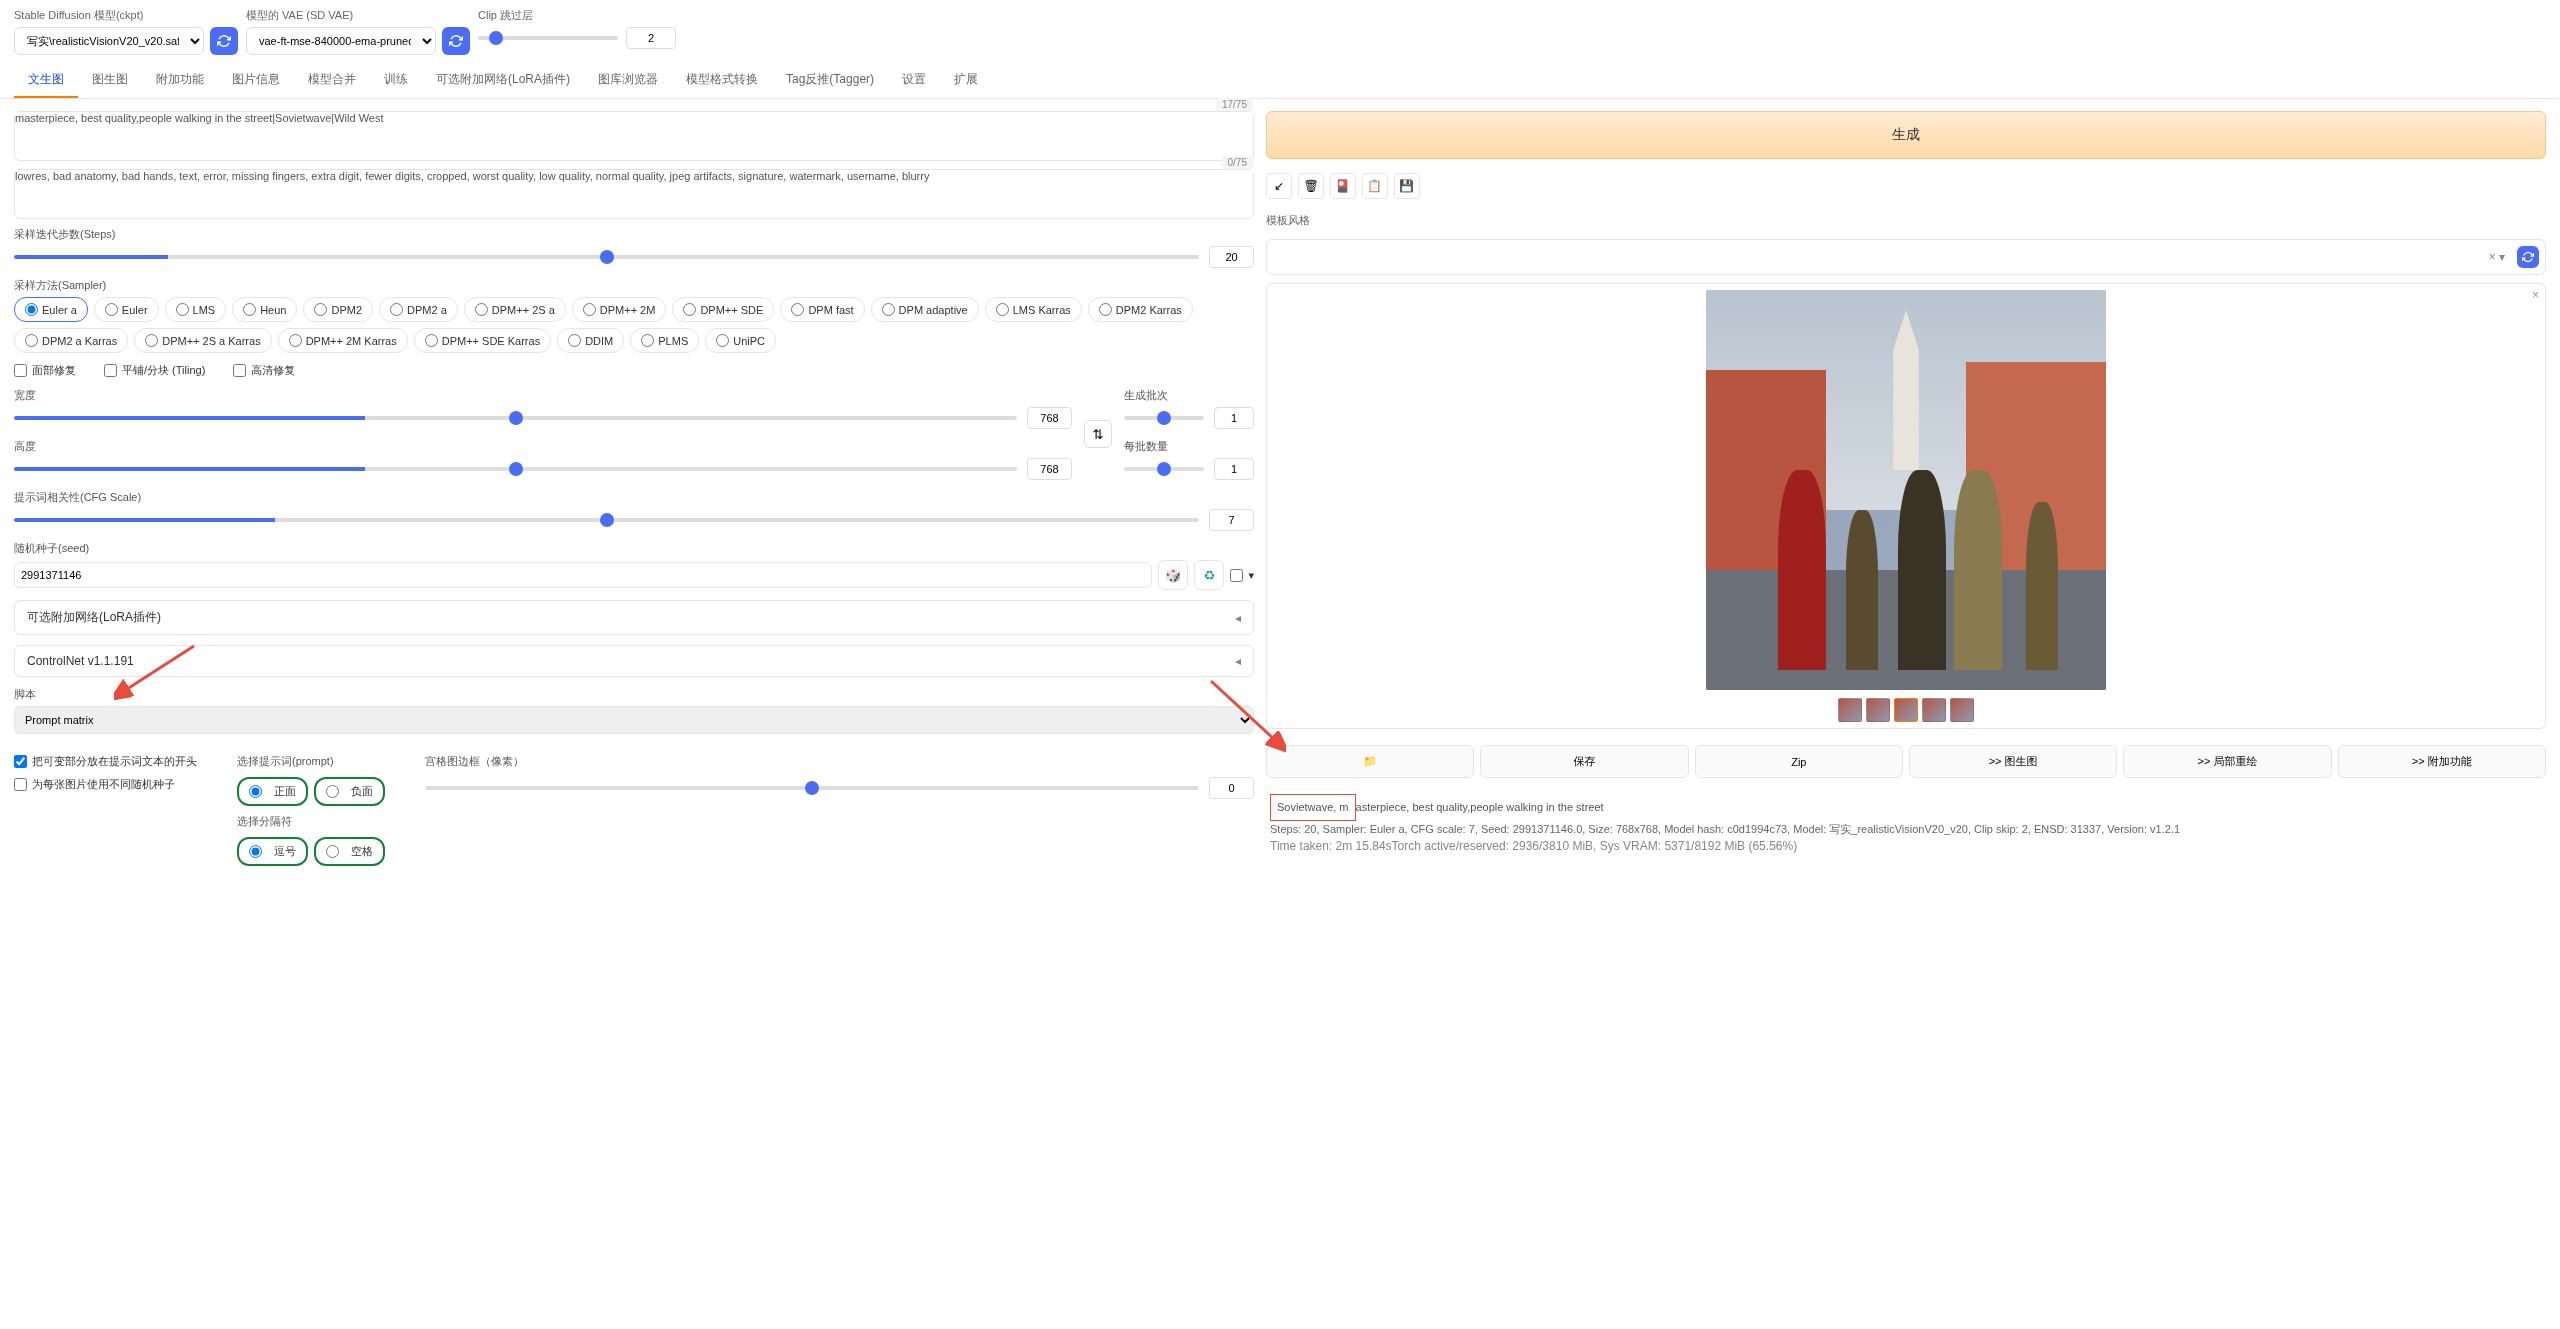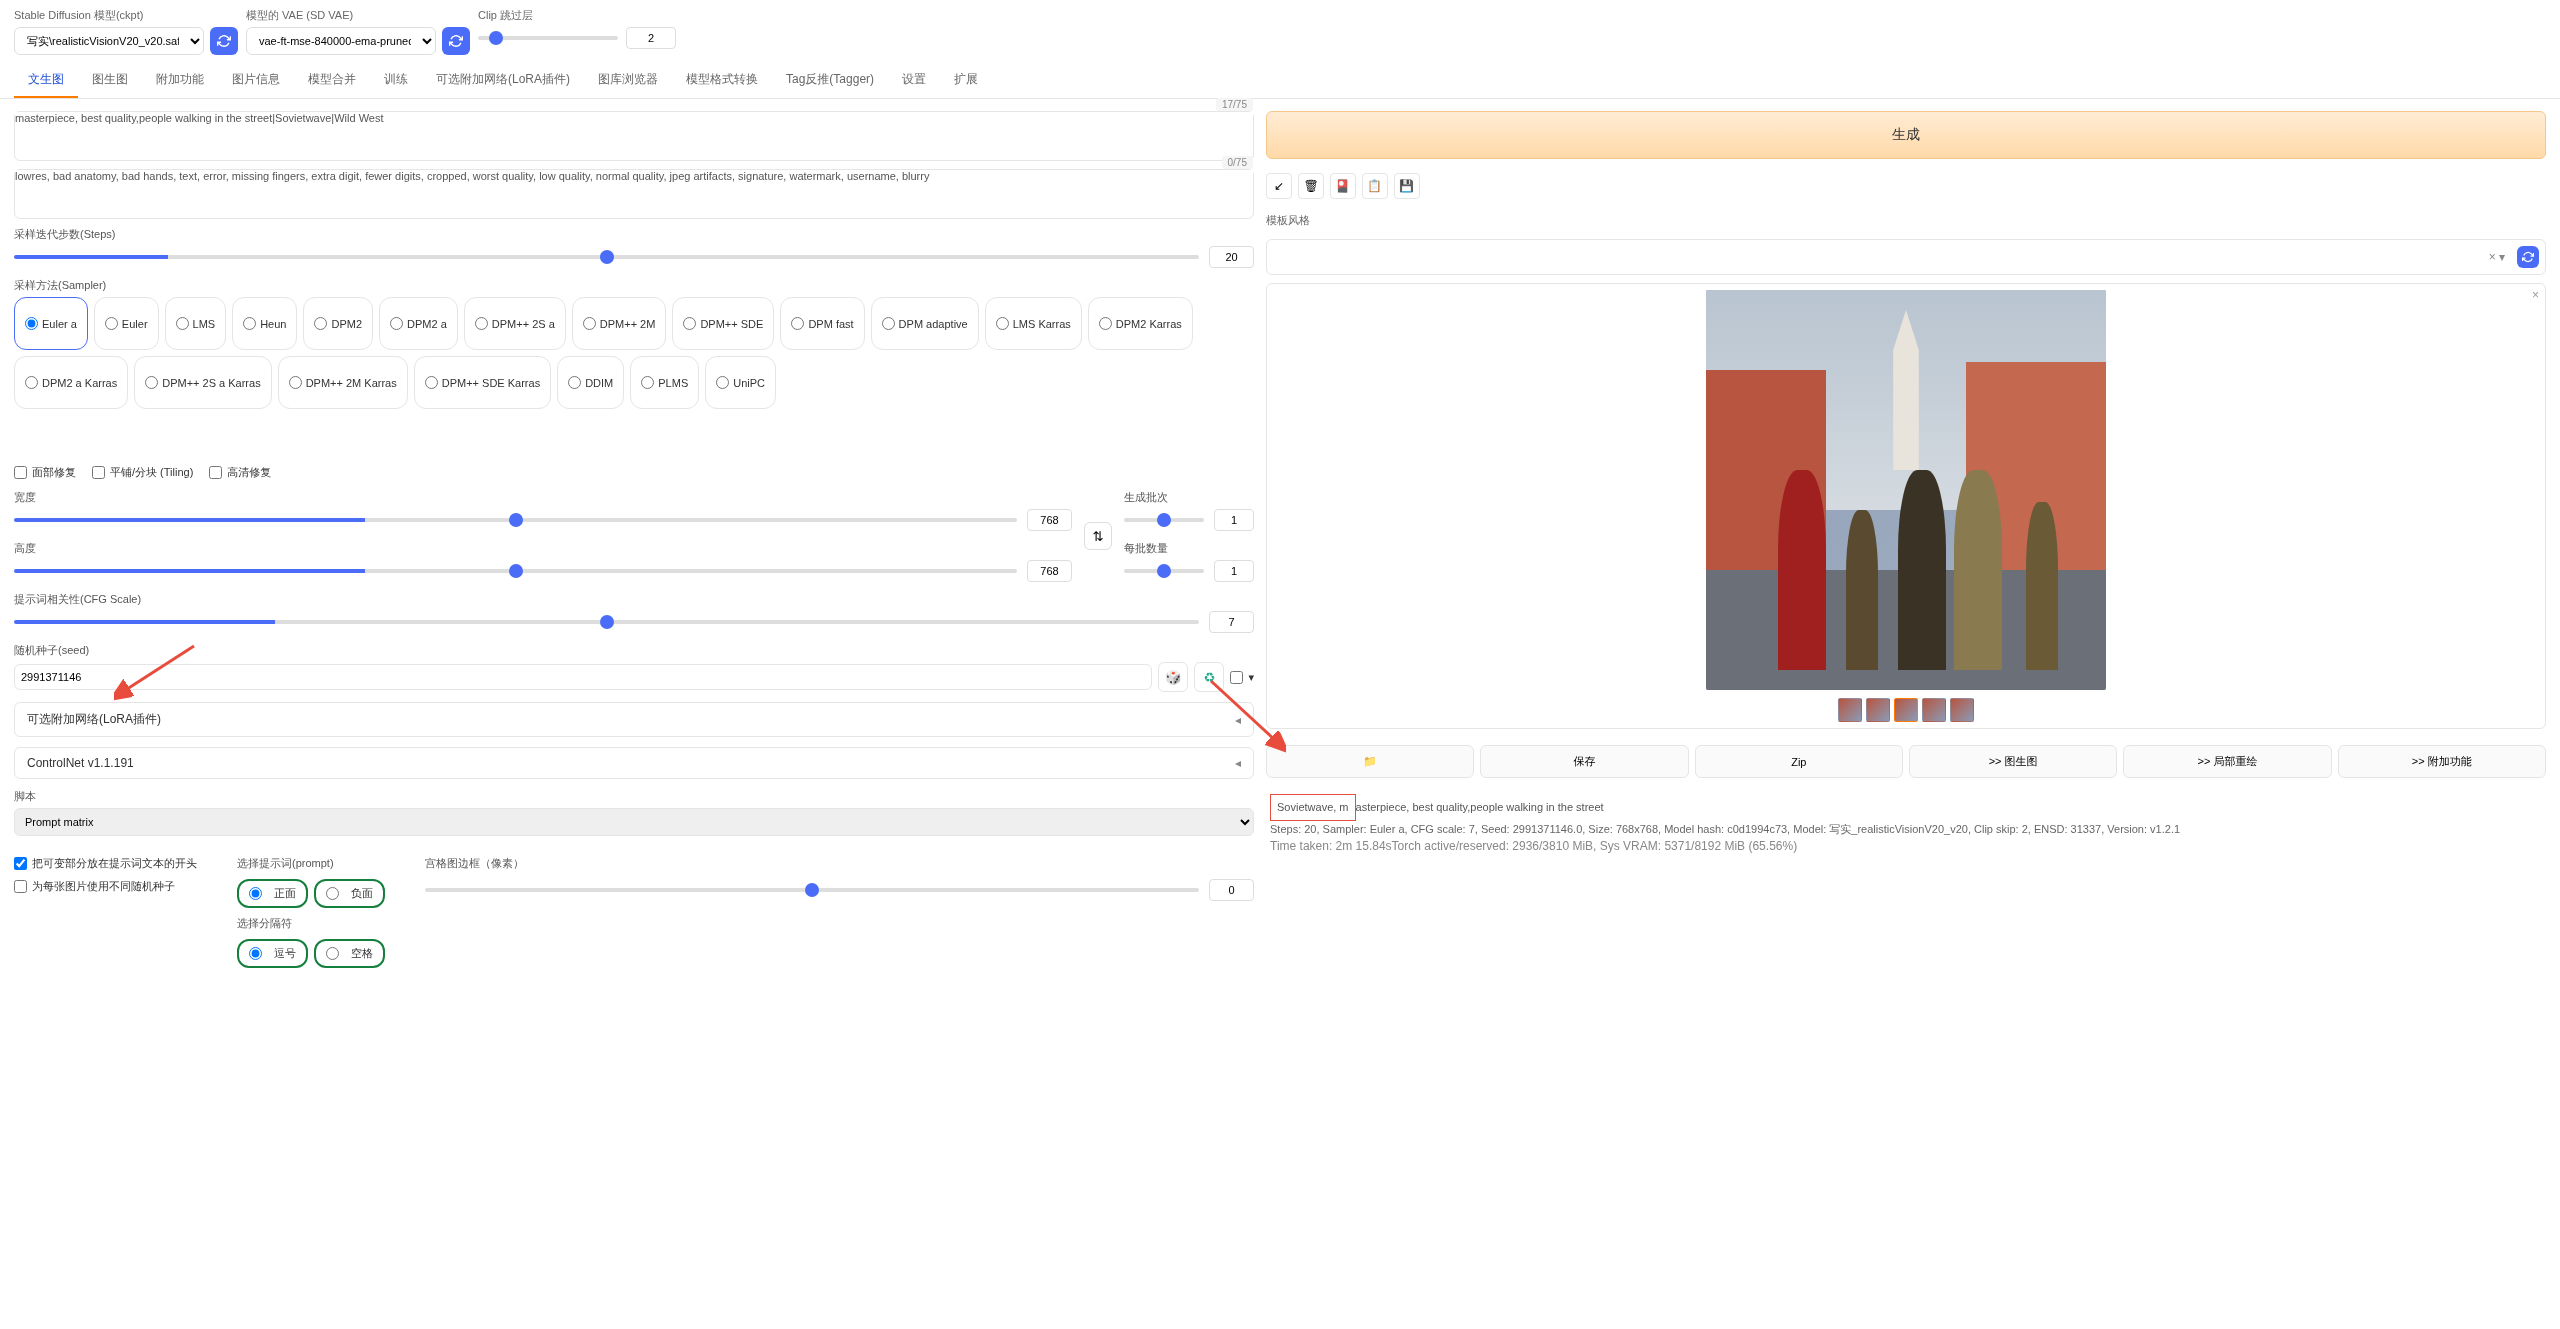--- a/index.html
+++ b/index.html
@@ -30,25 +30,25 @@
 
 .controls { display: flex; flex-direction: column; gap: 10px; }
 .ctrl-row { display: flex; flex-direction: column; gap: 4px; }
 .ctrl-label { font-size: 11px; color: #555; }
 .ctrl-slider-row { display: flex; align-items: center; gap: 10px; }
 .ctrl-slider-row .slider { flex: 1; }
 .ctrl-slider-row .slider.filled { background: linear-gradient(to right, #4a6cf7 0%, #4a6cf7 var(--pct,50%), #ddd var(--pct,50%), #ddd 100%); }
 .num-box { width: 45px; padding: 4px; border: 1px solid #ddd; border-radius: 4px; text-align: center; font-size: 11px; }
 
 .sampler-grid { display: flex; flex-wrap: wrap; gap: 6px; }
-.radio-item { display: flex; align-items: center; gap: 4px; padding: 19px 10px; border: 1px solid #e5e5e5; border-radius: 12px; font-size: 11px; cursor: pointer; }
+.radio-item { display: flex; align-items: center; gap: 4px; padding: 5px 10px; border: 1px solid #e5e5e5; border-radius: 12px; font-size: 11px; cursor: pointer; }
 .radio-item input { margin: 0; }
 .radio-item.selected { border-color: #4a6cf7; }
 
-.check-row { display: flex; gap: 16px; margin-top: 46px; }
+.check-row { display: flex; gap: 28px; }
 .check-item { display: flex; align-items: center; gap: 5px; font-size: 11px; }
 
 .dim-section { display: flex; gap: 12px; }
 .dim-left { flex: 1; display: flex; flex-direction: column; gap: 10px; }
 .dim-mid { display: flex; align-items: center; }
 .swap-btn { width: 28px; height: 28px; border: 1px solid #ddd; border-radius: 6px; background: #fff; cursor: pointer; }
 .dim-right { width: 130px; display: flex; flex-direction: column; gap: 10px; }
 
 .seed-row { display: flex; gap: 6px; align-items: center; }
 .seed-input { flex: 1; padding: 6px; border: 1px solid #e5e5e5; border-radius: 6px; font-size: 11px; }

